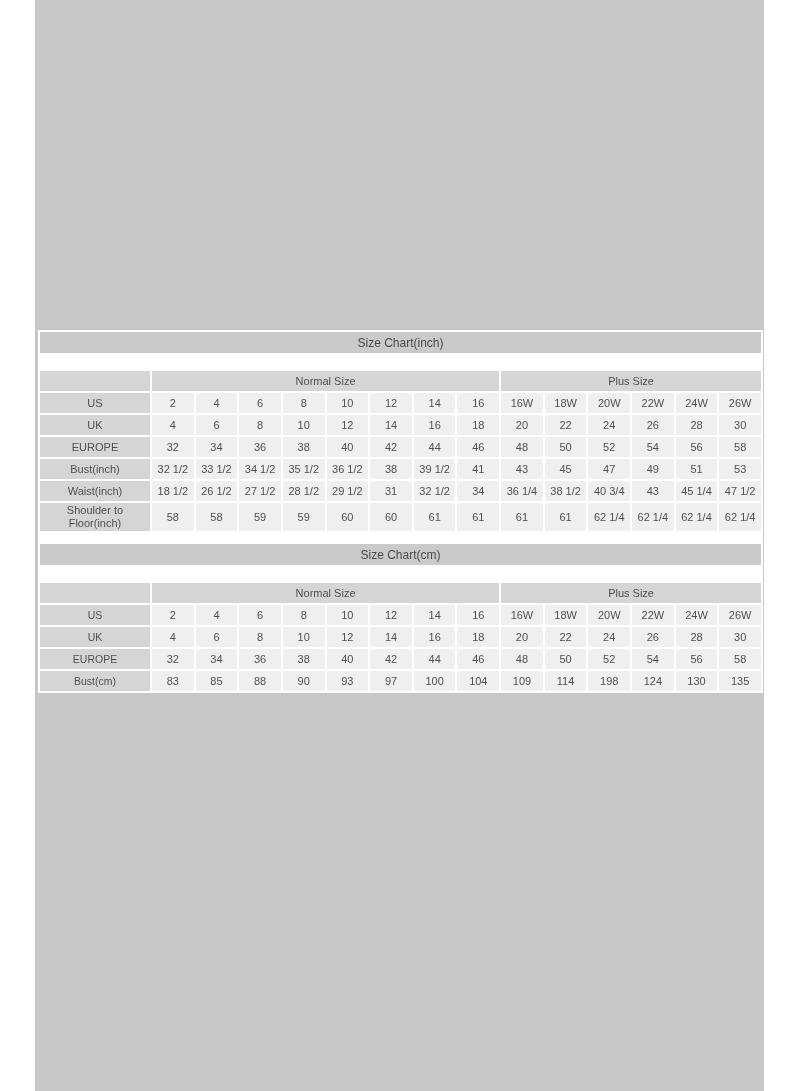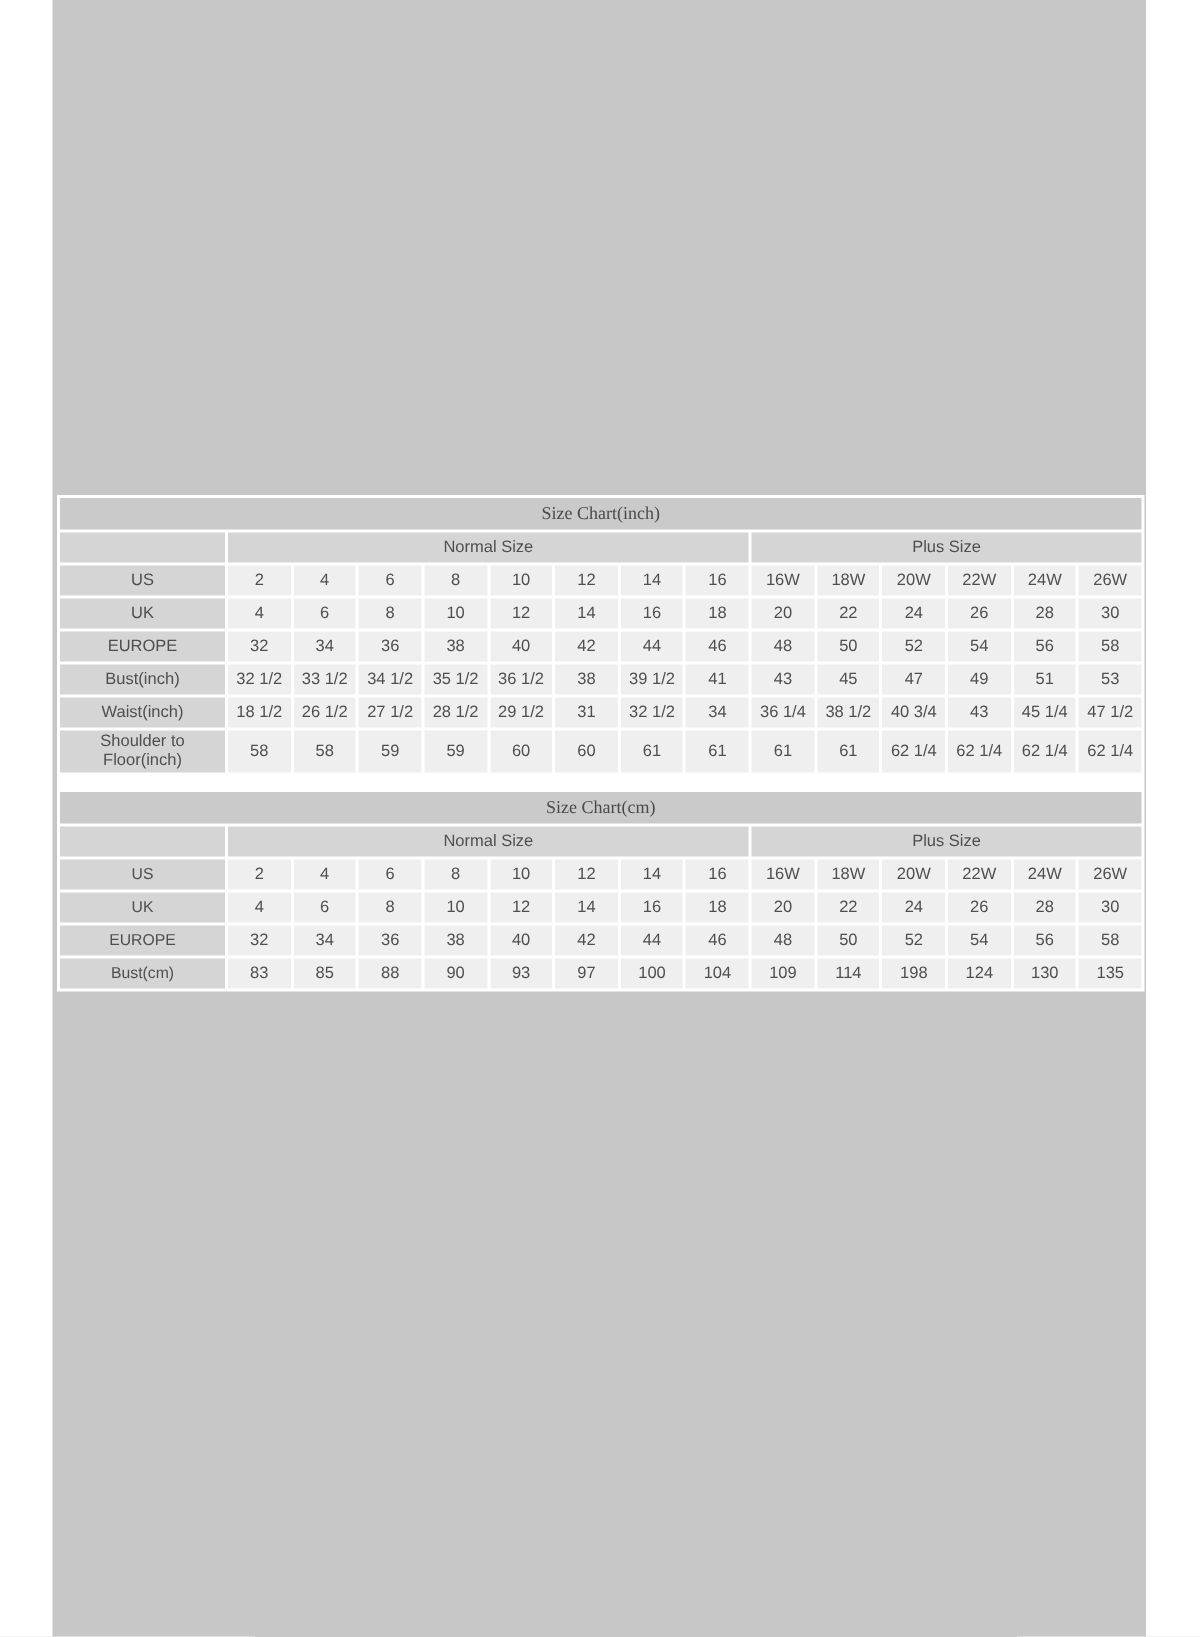--- a/index.html
+++ b/index.html
@@ -34,28 +34,27 @@
     margin-top: 13px;
   }
   .title-bar {
     height: 21px;
     background: #cacaca;
     display: flex;
     align-items: center;
     justify-content: center;
     font-size: 12px;
     color: #4a4a4a;
-    font-family: Liberation Serif, serif;
   }
   table.size-table {
     border-collapse: separate;
     border-spacing: 2px;
     table-layout: fixed;
     width: calc(100% + 4px);
-    margin: 0 -2px -2px -2px;
+    margin: 16px -2px -2px -2px;
     background: transparent;
   }
   table.size-table th,
   table.size-table td {
     font-weight: normal;
     font-size: 11px;
     color: #4f4f4f;
     text-align: center;
     vertical-align: middle;
     padding: 1px 2px;

